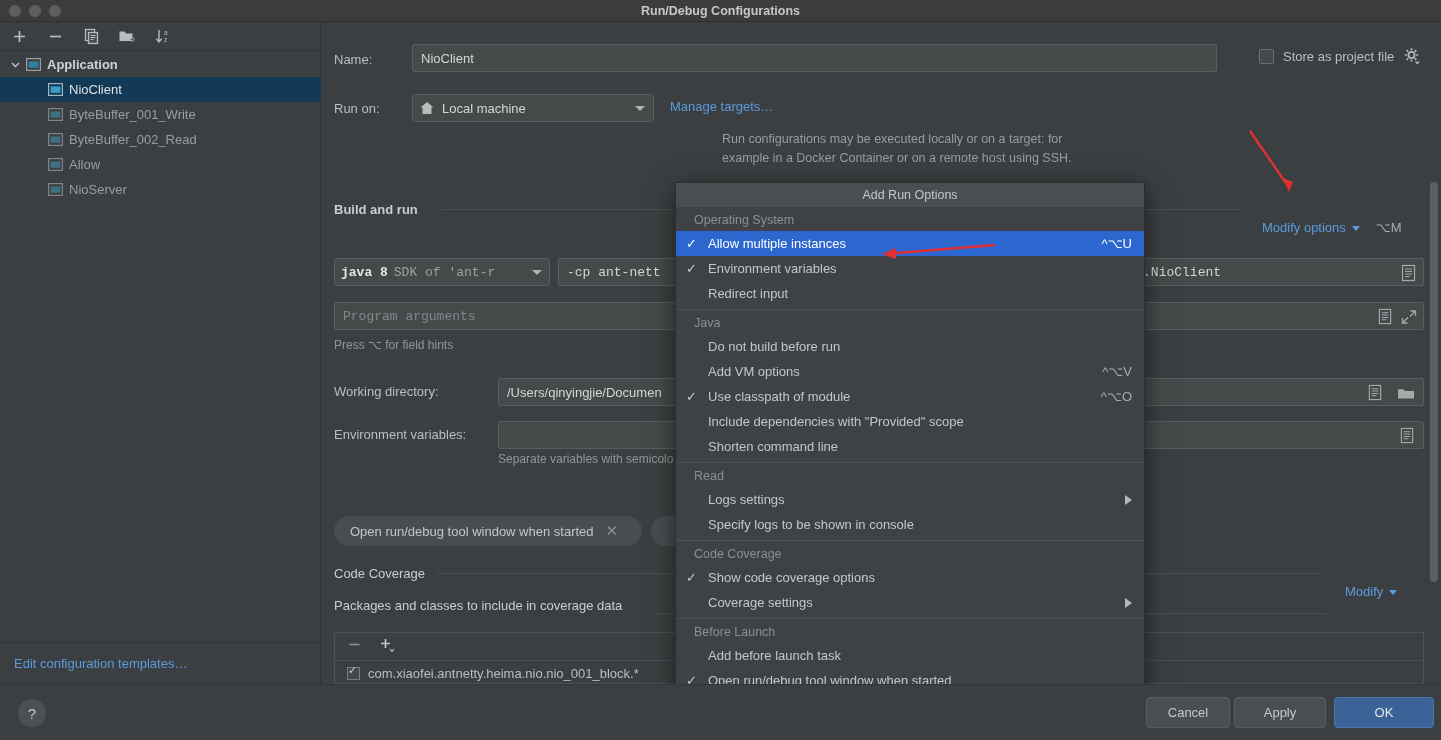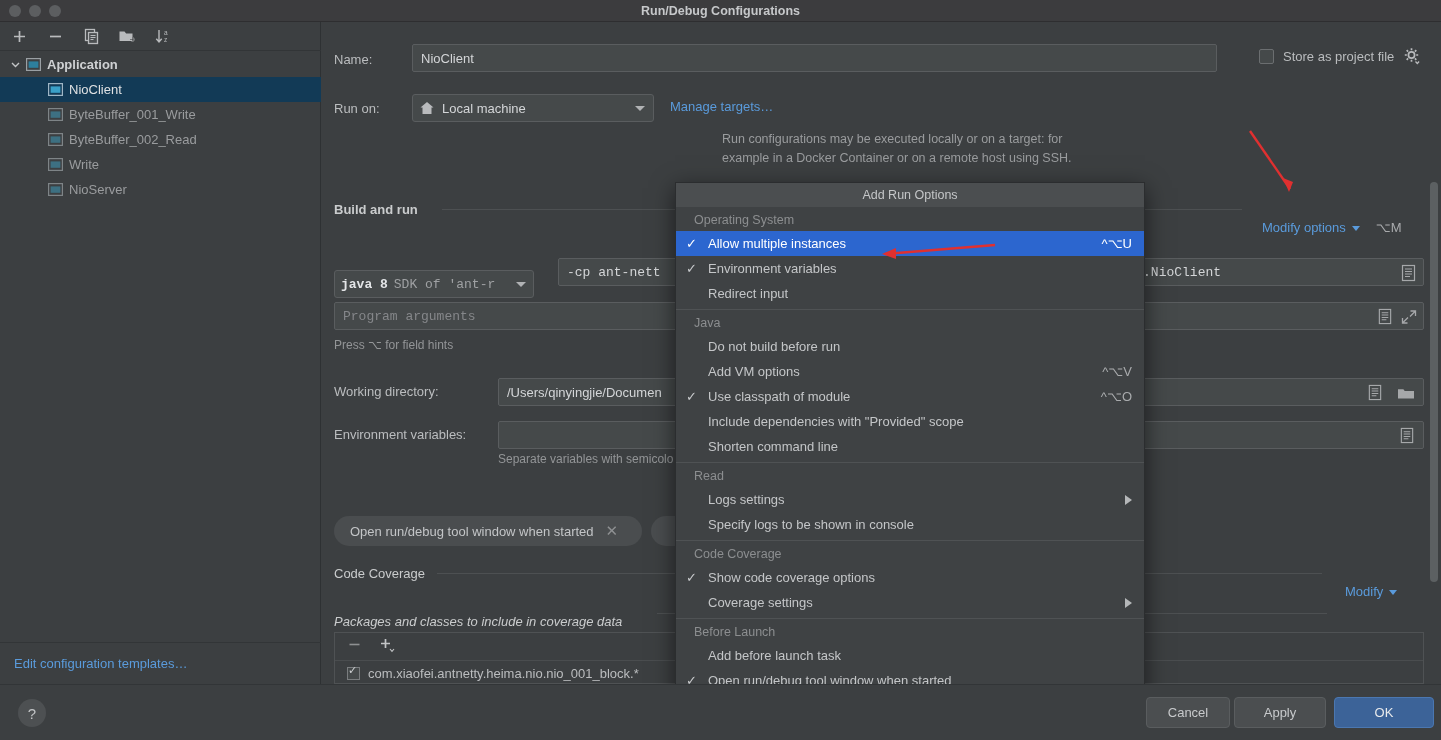--- a/index.html
+++ b/index.html
@@ -113,21 +113,21 @@
   }
 
   .monoinput {
     background: #45494a; border: 1px solid #5a5d5f; border-radius: 2px;
     height: 28px; font-size: 13px; color: #d4d6d8;
     font-family: "Liberation Mono", monospace;
     display: flex; align-items: center; padding: 0 8px;
     white-space: nowrap; overflow: hidden;
   }
   .sdkcombo {
-    position: absolute; left: 12px; top: 248px; width: 200px; height: 28px;
+    position: absolute; left: 12px; top: 236px; width: 216px; height: 28px;
     background: #45494a; border: 1px solid #5a5d5f; border-radius: 3px;
     font-family: "Liberation Mono", monospace; font-size: 13px;
     display: flex; align-items: center; padding: 0 6px; overflow: hidden;
   }
   .sdkcombo b { color: #e3e5e7; font-weight: bold; }
   .sdkcombo span.dim { color: #9fa1a3; margin-left: 6px; }
 
   .cpfield {
     position: absolute; left: 236px; top: 236px; width: 866px; height: 28px;
   }
@@ -331,21 +331,21 @@
         <span>ByteBuffer_002_Read</span>
       </div>
 
       <div class="tree-row child">
         <span class="cfgicon">
           <svg width="15" height="13" viewBox="0 0 15 13">
             <rect x="0.6" y="0.6" width="13.8" height="11.8" fill="none" stroke="#7e8487" stroke-width="1.2"></rect>
             <rect x="2.6" y="3.4" width="9.8" height="6.4" fill="#3d7082"></rect>
           </svg>
         </span>
-        <span>Write</span>
+        <span>Allow</span>
       </div>
 
       <div class="tree-row child">
         <span class="cfgicon">
           <svg width="15" height="13" viewBox="0 0 15 13">
             <rect x="0.6" y="0.6" width="13.8" height="11.8" fill="none" stroke="#7e8487" stroke-width="1.2"></rect>
             <rect x="2.6" y="3.4" width="9.8" height="6.4" fill="#3d7082"></rect>
           </svg>
         </span>
         <span>NioServer</span>
@@ -487,21 +487,21 @@
       </div>
     </div>
 
     <div class="sec-title" style="left:12px; top:544px; font-weight:normal;">Code Coverage</div>
     <div class="sec-rule" style="left:115px; top:551px; width:885px;"></div>
     <div id="modify-link">
       <span class="link">Modify</span>
       <span class="chevdown"></span>
     </div>
 
-    <div class="sec-title" style="left:12px; top:592px; font-weight:normal;font-style:italic;">Packages and classes to include in coverage data</div>
+    <div class="sec-title" style="left:12px; top:576px; font-weight:normal;">Packages and classes to include in coverage data</div>
     <div class="sec-rule" style="left:335px; top:591px; width:670px;"></div>
 
     <div class="cov-list">
       <div class="cov-toolbar">
         <span>
           <svg width="15" height="15" viewBox="0 0 15 15">
               <path d="M2.5 7.5h10" stroke="#8e9092" stroke-width="1.6"></path>
             </svg>
         </span>
         <span>

